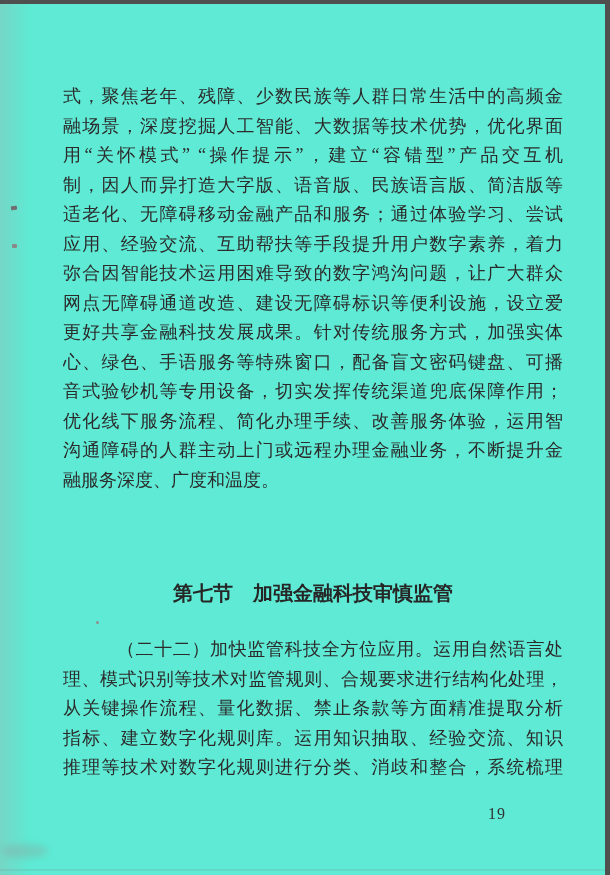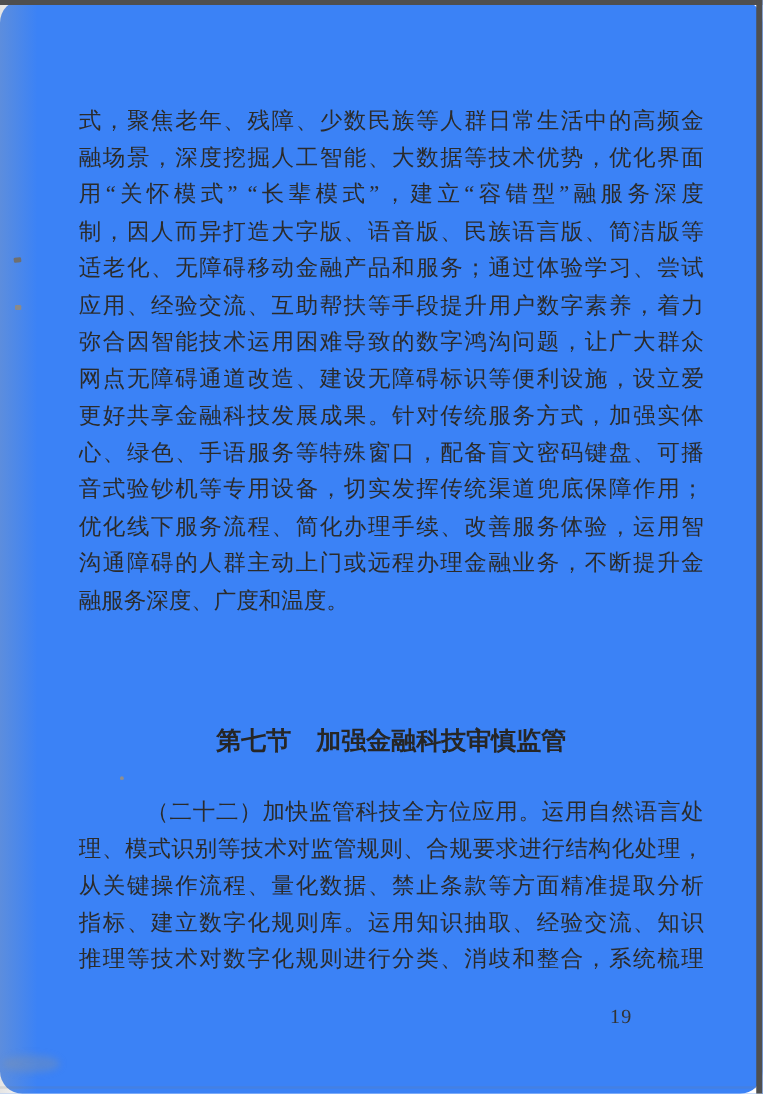--- a/index.html
+++ b/index.html
@@ -5,22 +5,21 @@
   html, body { margin: 0; padding: 0; }
   body {
     width: 610px; height: 875px;
     background: #ffffff;
     font-family: "Liberation Serif", "DejaVu Serif", serif;
     position: relative;
     overflow: hidden;
   }
   .page {
     position: absolute; inset: 0;
-    background: #3b82f6;
-    border-radius: 18px;
+    background: #5eead4;
   }
   
   .scan-top-bar {
     position: absolute; left: 0; top: 0;
     width: 610px; height: 4px;
     background: #4f4f4f;
   }
   .scan-right-bar {
     position: absolute; left: 605px; top: 0;
     width: 5px; height: 875px;
@@ -102,21 +101,21 @@
   <div class="scan-right-bar"></div>
   <div class="scan-bottom-line"></div>
   <div class="scan-smudge"></div>
   <div class="speck1"></div>
   <div class="speck2"></div>
   <div class="speck3"></div>
 
   <div class="para para-1">
       <div class="line">式，聚焦老年、残障、少数民族等人群日常生活中的高频金</div>
       <div class="line">融场景，深度挖掘人工智能、大数据等技术优势，优化界面</div>
-      <div class="line">用“关怀模式” “长辈模式”，建立“容错型”融服务深度</div>
+      <div class="line">用“关怀模式” “操作提示”，建立“容错型”产品交互机</div>
       <div class="line">制，因人而异打造大字版、语音版、民族语言版、简洁版等</div>
       <div class="line">适老化、无障碍移动金融产品和服务；通过体验学习、尝试</div>
       <div class="line">应用、经验交流、互助帮扶等手段提升用户数字素养，着力</div>
       <div class="line">弥合因智能技术运用困难导致的数字鸿沟问题，让广大群众</div>
       <div class="line">网点无障碍通道改造、建设无障碍标识等便利设施，设立爱</div>
       <div class="line">更好共享金融科技发展成果。针对传统服务方式，加强实体</div>
       <div class="line">心、绿色、手语服务等特殊窗口，配备盲文密码键盘、可播</div>
       <div class="line">音式验钞机等专用设备，切实发挥传统渠道兜底保障作用；</div>
       <div class="line">优化线下服务流程、简化办理手续、改善服务体验，运用智</div>
       <div class="line">沟通障碍的人群主动上门或远程办理金融业务，不断提升金</div>

